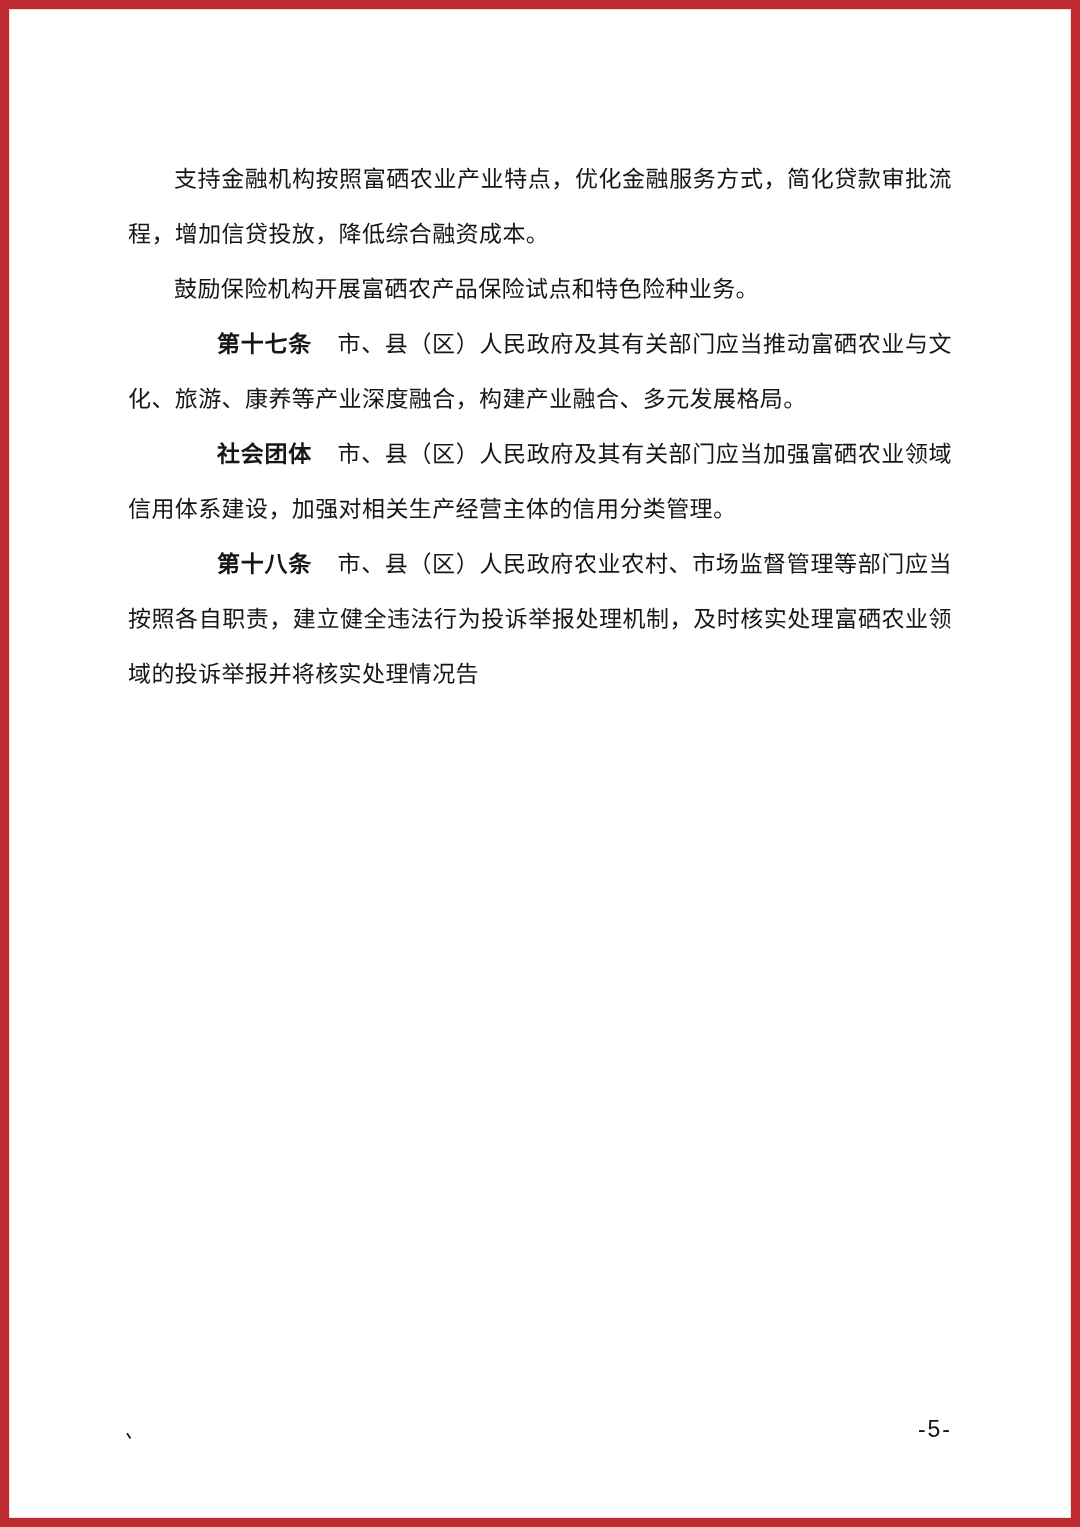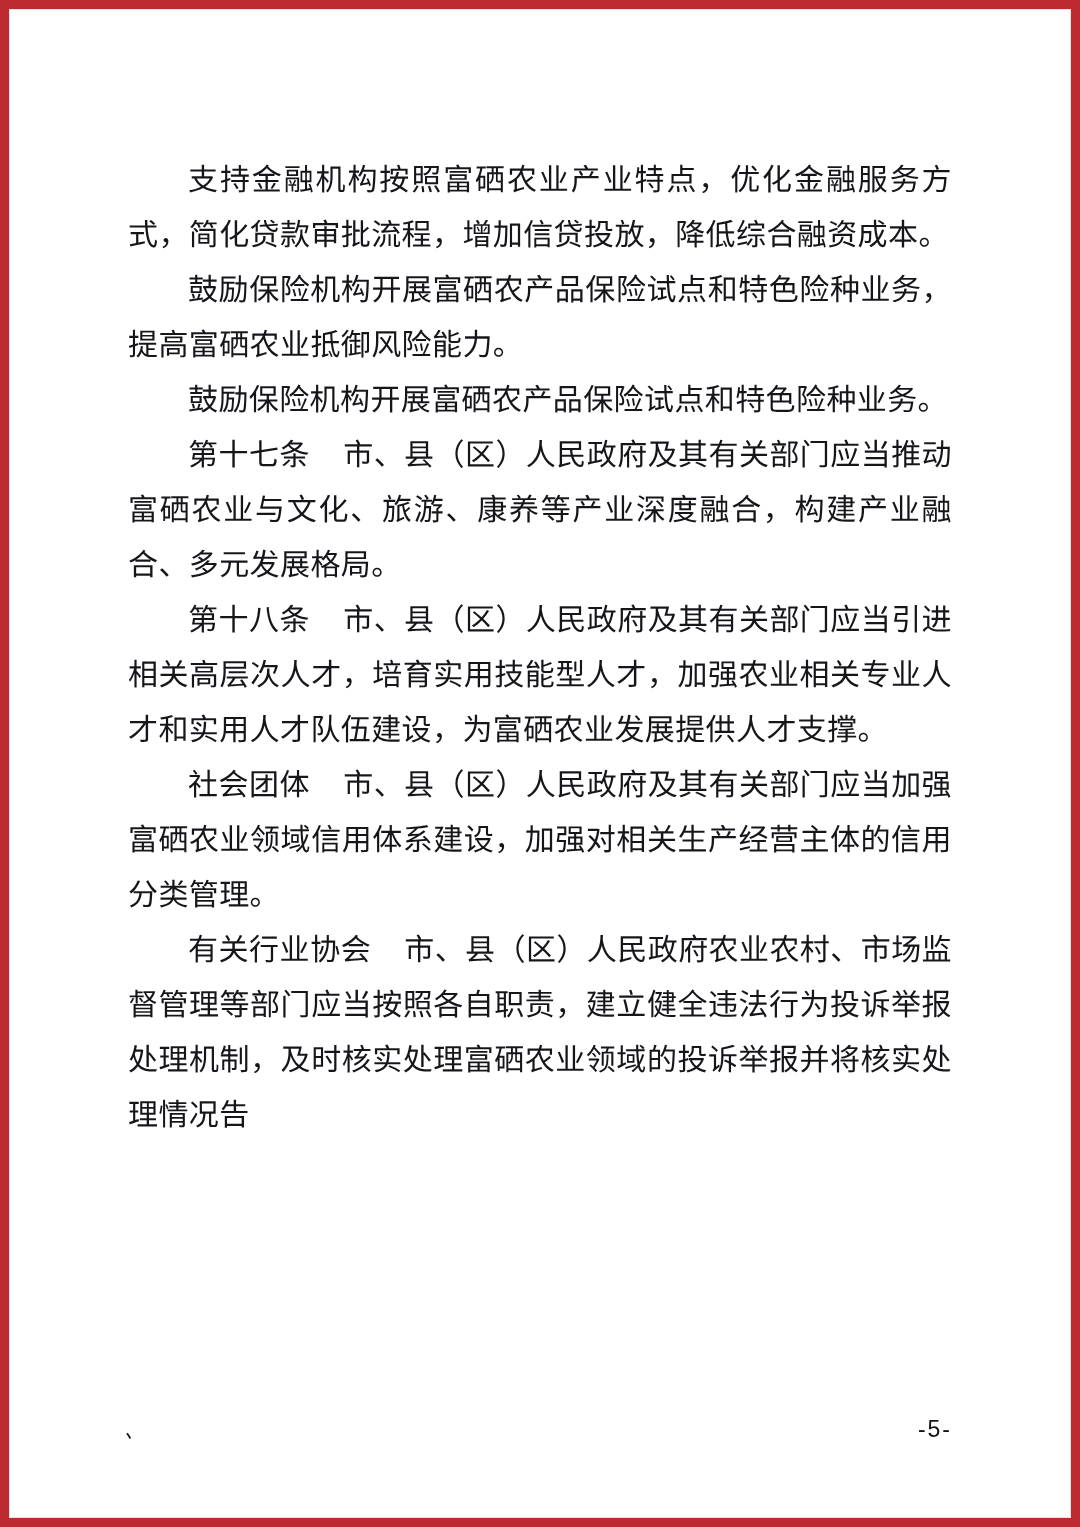--- a/index.html
+++ b/index.html
@@ -44,32 +44,33 @@
     position: absolute;
     left: 128px;
     top: 152px;
     width: 824px;
   }
 
   p.para {
     margin: 0;
     padding: 0;
     text-indent: 2em;
-    font-size: 30px;
+    font-size: 23px;
     line-height: 55px;
     letter-spacing: 0.4px;
     color: #15161a;
     text-align: justify;
     text-justify: inter-ideograph;
     font-family: "Liberation Serif", "DejaVu Serif", serif;
   }
 
   p.para .art-no {
-    font-weight: normal;
+    font-weight: bold;
     letter-spacing: 0.5px;
+    margin-left: 43px;
   }
 
   p.para .art-gap {
     display: inline-block;
     width: 1.1em;
   }
 
   
   .footer {
     position: absolute;
@@ -108,26 +109,24 @@
 <div class="page">
 
   <div class="frame-band frame-top"></div>
   <div class="frame-band frame-bottom"></div>
   <div class="frame-band frame-left"></div>
   <div class="frame-band frame-right"></div>
   <div class="frame-inner-hair"></div>
 
   <div class="body-area" id="body-area">
       <p class="para"><span>支持金融机构按照富硒农业产业特点，优化金融服务方式，简化贷款审批流程，增加信贷投放，降低综合融资成本。</span></p>
-      <p class="para"><span>鼓励保险机构开展富硒农产品保险试点和特色险种业务，提高富硒农业抵御风险能力。</span></p>
       <p class="para"><span>鼓励保险机构开展富硒农产品保险试点和特色险种业务。</span></p>
       <p class="para"><span class="art-no">第十七条</span><span class="art-gap"></span><span>市、县（区）人民政府及其有关部门应当推动富硒农业与文化、旅游、康养等产业深度融合，构建产业融合、多元发展格局。</span></p>
-      <p class="para"><span class="art-no">第十八条</span><span class="art-gap"></span><span>市、县（区）人民政府及其有关部门应当引进相关高层次人才，培育实用技能型人才，加强农业相关专业人才和实用人才队伍建设，为富硒农业发展提供人才支撑。</span></p>
       <p class="para"><span class="art-no">社会团体</span><span class="art-gap"></span><span>市、县（区）人民政府及其有关部门应当加强富硒农业领域信用体系建设，加强对相关生产经营主体的信用分类管理。</span></p>
-      <p class="para"><span class="art-no">有关行业协会</span><span class="art-gap"></span><span>市、县（区）人民政府农业农村、市场监督管理等部门应当按照各自职责，建立健全违法行为投诉举报处理机制，及时核实处理富硒农业领域的投诉举报并将核实处理情况告</span></p>
+      <p class="para"><span class="art-no">第十八条</span><span class="art-gap"></span><span>市、县（区）人民政府农业农村、市场监督管理等部门应当按照各自职责，建立健全违法行为投诉举报处理机制，及时核实处理富硒农业领域的投诉举报并将核实处理情况告</span></p>
     </div>
 
   <div class="footer">
     <span class="footer-mark">、</span>
     <span class="page-number">-5-</span>
   </div>
 
 </div>
 
 </body></html>

